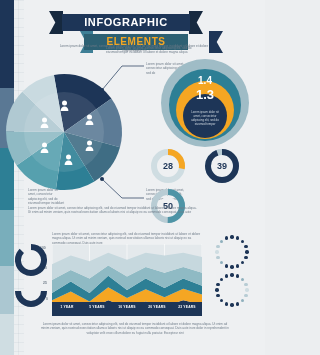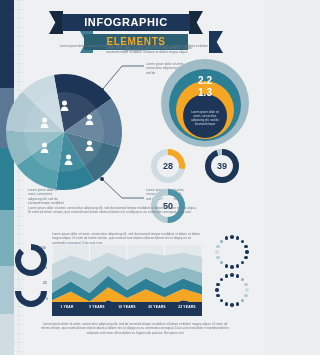--- a/index.html
+++ b/index.html
@@ -195,22 +195,22 @@
 
   <div class="body-para" style="left:106px;top:46px;width:86px;">Lorem ipsum dolor sit amet, consectetur adipiscing elit, sed do eiusmod tempor incididunt ut labore et dolore magna aliqua</div>
 
   <div class="rings">
     <svg width="90" height="90" viewBox="0 0 90 90">
       <circle cx="45" cy="45" r="44" fill="#9fbcc6"></circle>
       <circle cx="45" cy="47" r="36" fill="#2d7f95"></circle>
       <circle cx="45" cy="52" r="29" fill="#f5a623"></circle>
       <circle cx="45" cy="58" r="22" fill="#1d3557"></circle>
     </svg>
-    <div class="ring-val" style="top:17px;font-size:10px;">2.2</div>
-    <div class="ring-val" style="top:29px;font-size:10px;">1.3</div>
+    <div class="ring-val" style="top:17px;font-size:10px;">1.4</div>
+    <div class="ring-val" style="top:29px;font-size:13px;">1.3</div>
     <div class="ring-core-txt" style="top:60px;">Lorem ipsum dolor sit amet, consectetur adipiscing elit, sed do eiusmod tempor</div>
   </div>
 
   <div class="gauges" id="gauges">
       <div class="gauge" style="left: 0px; top: 0px;"><svg width="36" height="36" viewBox="0 0 36 36">
           <circle cx="18" cy="18" r="14" fill="none" stroke="#cfdde2" stroke-width="6"></circle>
           <circle cx="18" cy="18" r="14" fill="none" stroke="#f5a623" stroke-width="6" stroke-dasharray="24.630086404143977 63.334507896370226" transform="rotate(-90 18 18)"></circle>
           <circle cx="18" cy="18" r="9.2" fill="#eef0f2"></circle>
         </svg><div class="num">28</div></div>
       <div class="gauge" style="left: 54px; top: 0px;"><svg width="36" height="36" viewBox="0 0 36 36">

